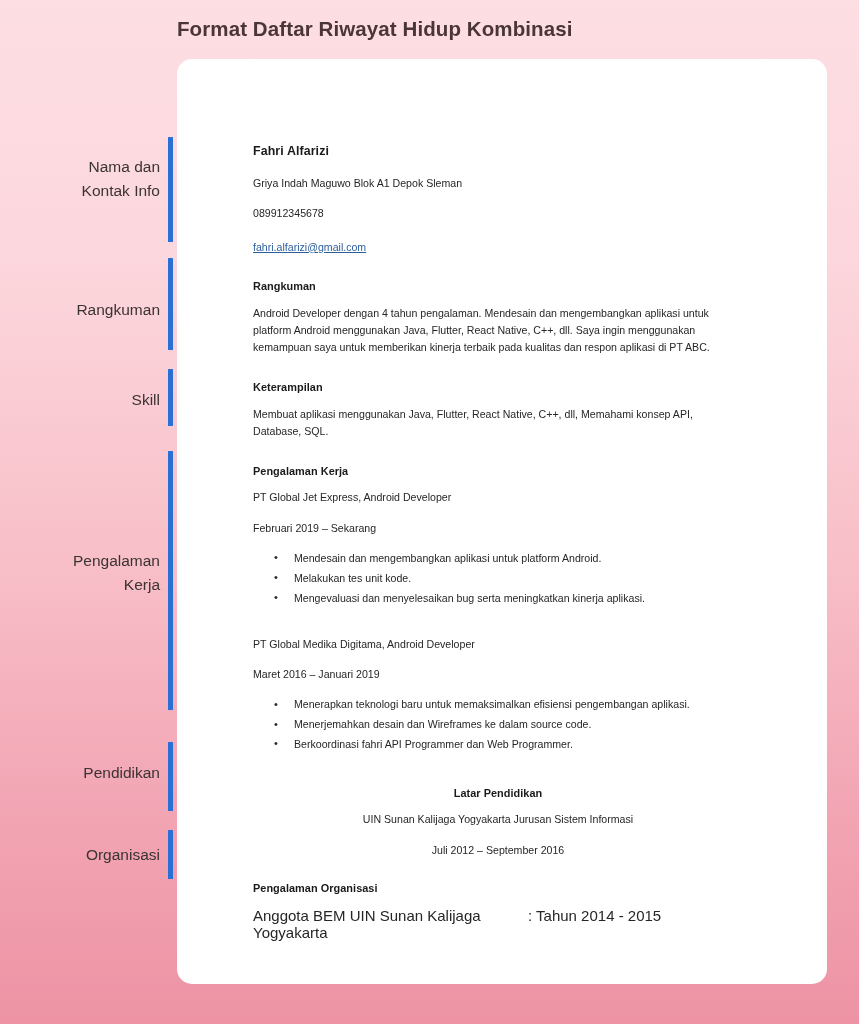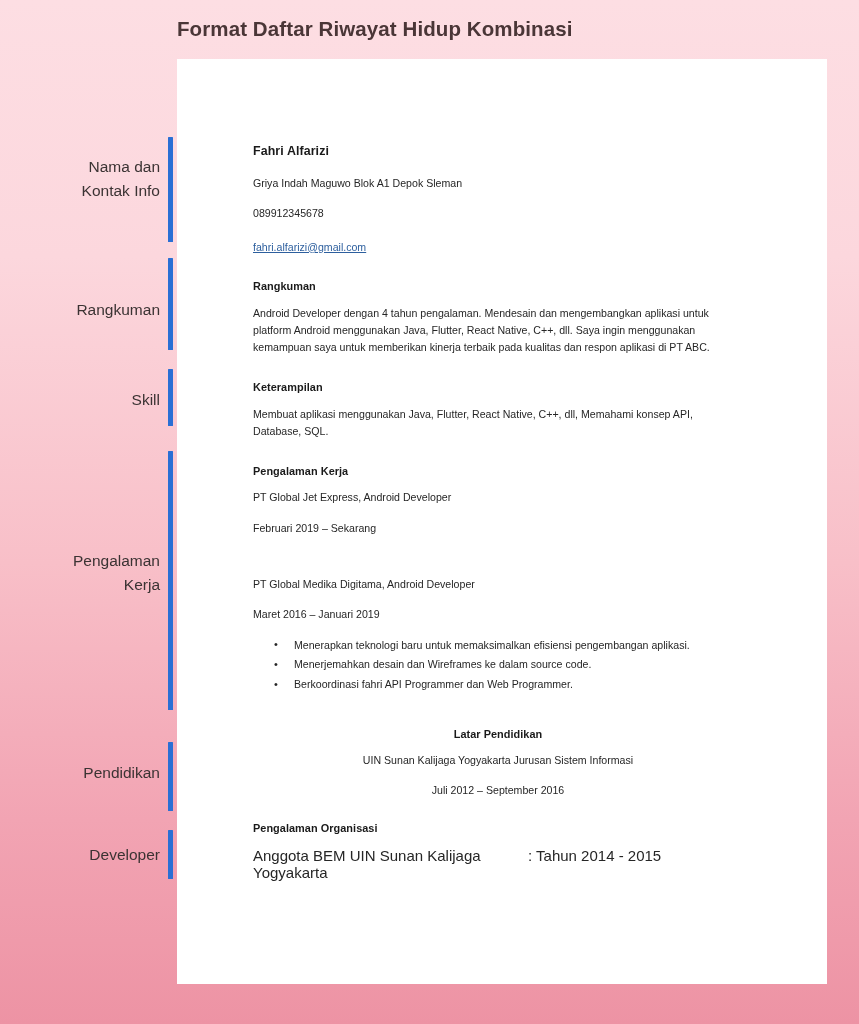--- a/index.html
+++ b/index.html
@@ -57,20 +57,21 @@
   }
 
   
   .sheet {
     position: absolute;
     left: 177px;
     top: 59px;
     width: 650px;
     height: 925px;
     background: #ffffff;
+    border-radius: 15px;
   }
 
   .sheet-inner {
     position: absolute;
     left: 76px;
     top: 85px;
     width: 490px;
   }
 
   .cv-name {
@@ -172,21 +173,21 @@
   <div class="annot" style="top:388px;">Skill</div>
 
   <div class="bar" style="top:451px;height:259px;"></div>
   <div class="annot" style="top:549px;">Pengalaman
 Kerja</div>
 
   <div class="bar" style="top:742px;height:69px;"></div>
   <div class="annot" style="top:761px;">Pendidikan</div>
 
   <div class="bar" style="top:830px;height:49px;"></div>
-  <div class="annot" style="top:843px;">Developer</div>
+  <div class="annot" style="top:843px;">Organisasi</div>
 
 </div>
 
 <div class="sheet">
   <div class="sheet-inner">
 
     <div>
       <div class="cv-name">Fahri Alfarizi</div>
       <div class="cv-line">Griya Indah Maguwo Blok A1 Depok Sleman</div>
       <div class="cv-line">089912345678</div>
@@ -202,20 +203,25 @@
       <div class="sec-title">Keterampilan</div>
       <div class="sec-body">Membuat aplikasi menggunakan Java, Flutter, React Native, C++, dll, Memahami konsep API, Database, SQL.</div>
     </div>
 
     <div class="sec">
       <div class="sec-title">Pengalaman Kerja</div>
 
       <div>
         <div class="job-line">PT Global Jet Express, Android Developer</div>
         <div class="job-line">Februari 2019 – Sekarang</div>
+        <ul class="bullets">
+          <li>Mendesain dan mengembangkan aplikasi untuk platform Android.</li>
+          <li>Melakukan tes unit kode.</li>
+          <li>Mengevaluasi dan menyelesaikan bug serta meningkatkan kinerja aplikasi.</li>
+        </ul>
       </div>
 
       <div class="gap-sm"></div>
 
       <div style="margin-top:17px;">
         <div class="job-line">PT Global Medika Digitama, Android Developer</div>
         <div class="job-line">Maret 2016 – Januari 2019</div>
         <ul class="bullets">
           <li>Menerapkan teknologi baru untuk memaksimalkan efisiensi pengembangan aplikasi.</li>
           <li>Menerjemahkan desain dan Wireframes ke dalam source code.</li>

